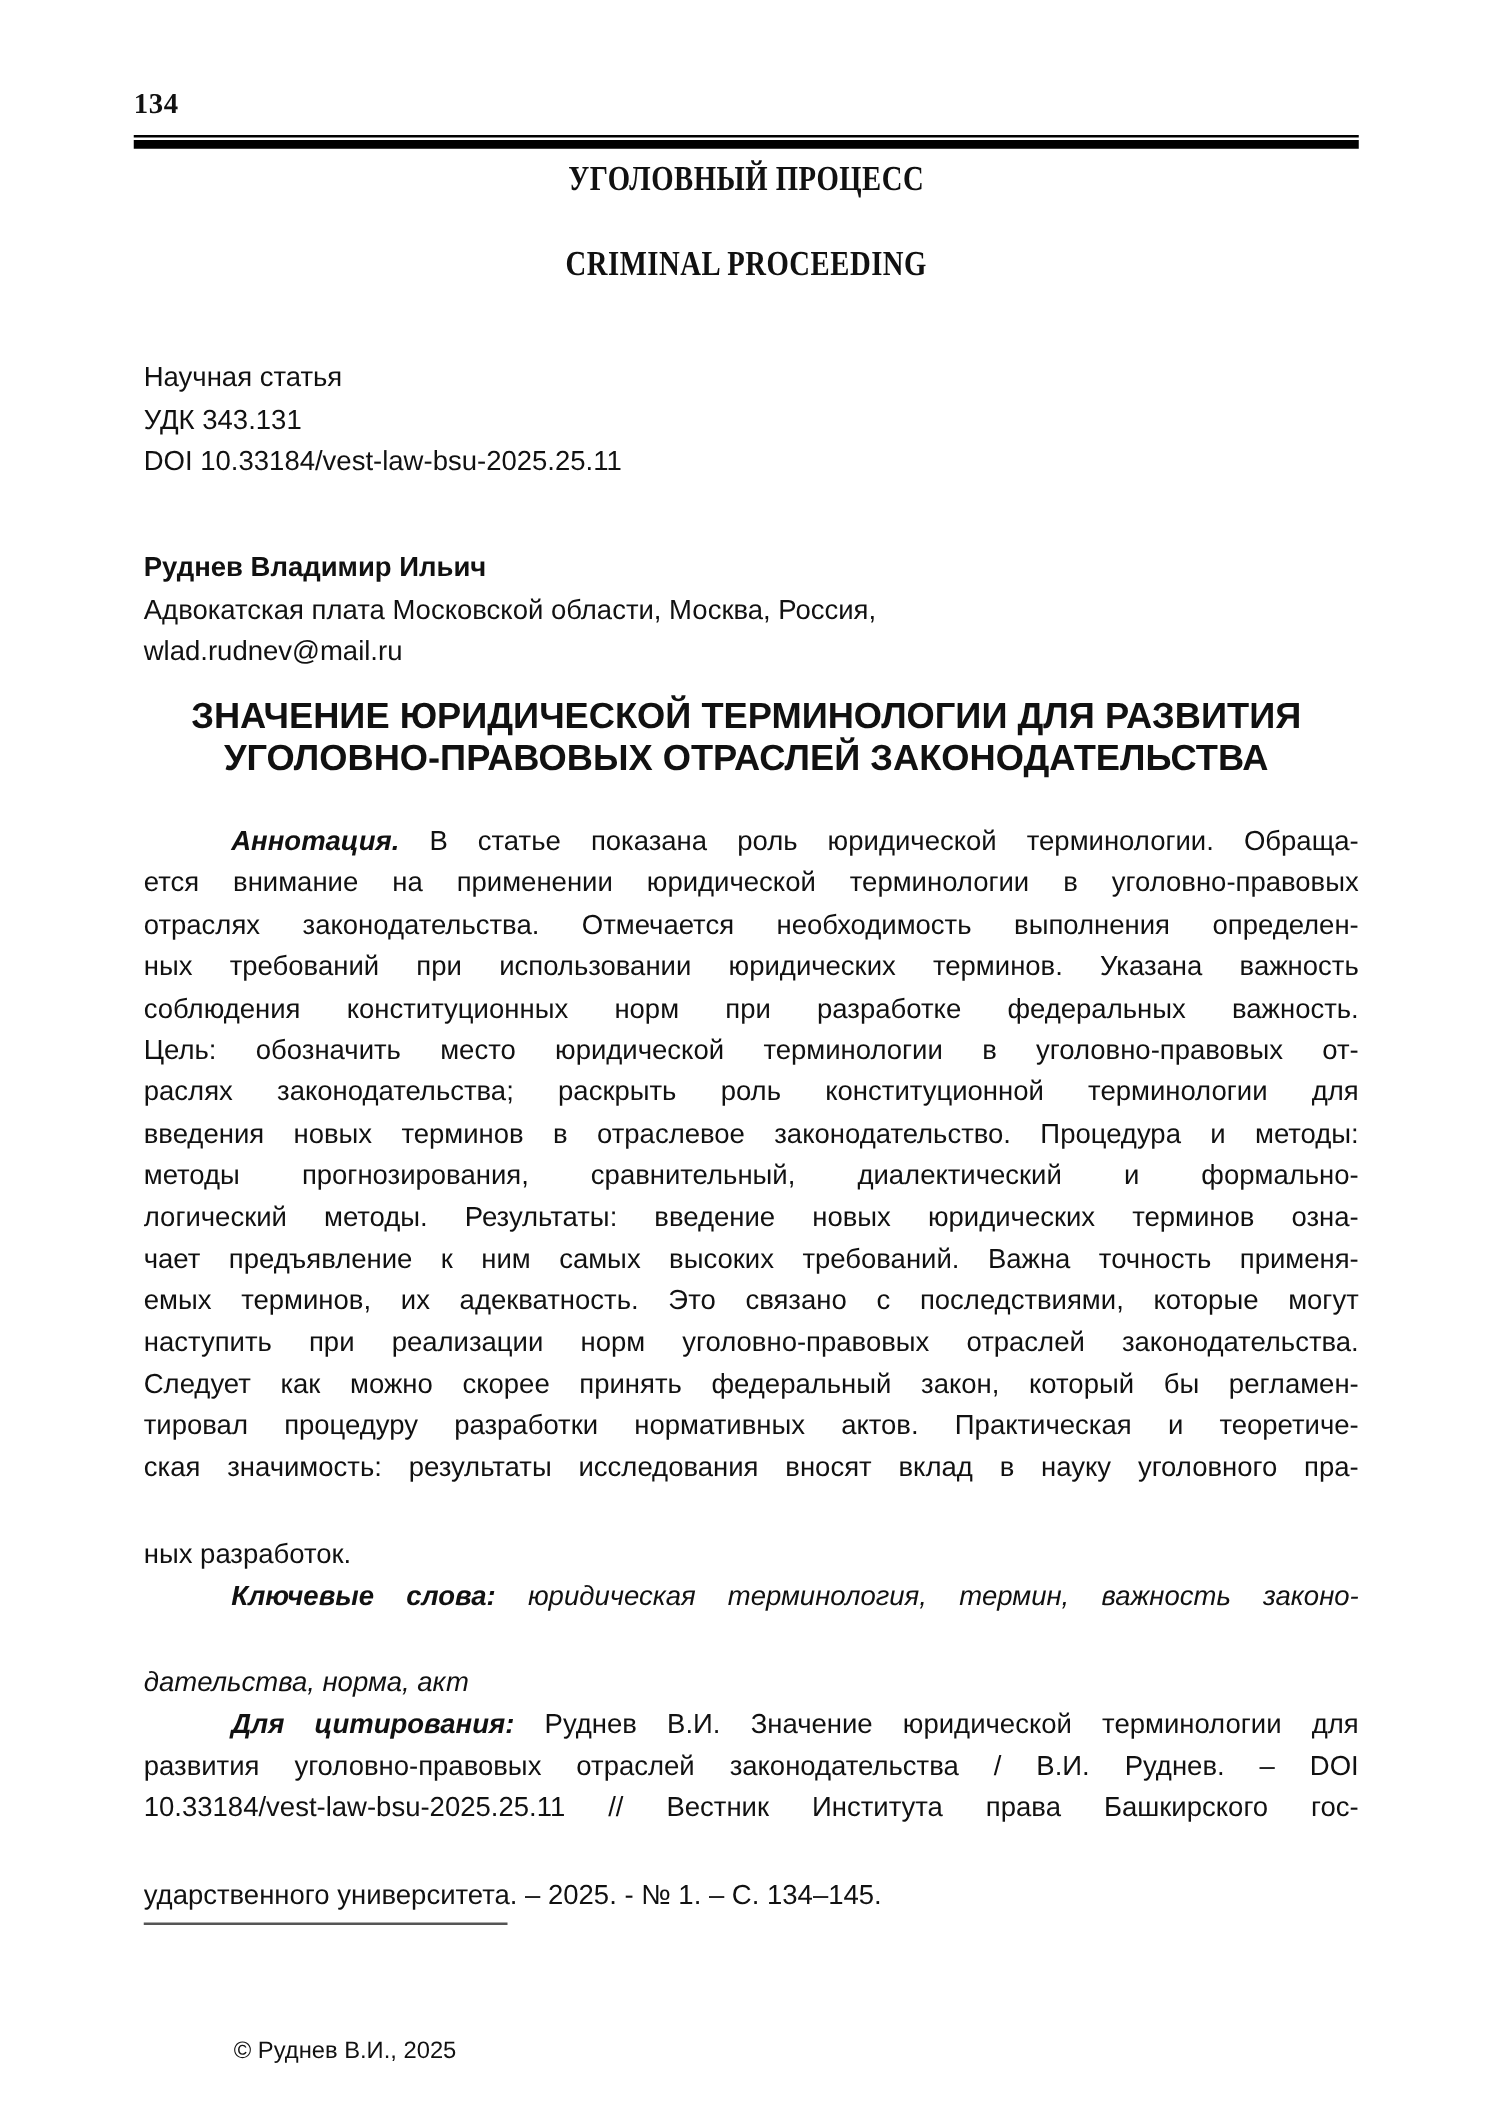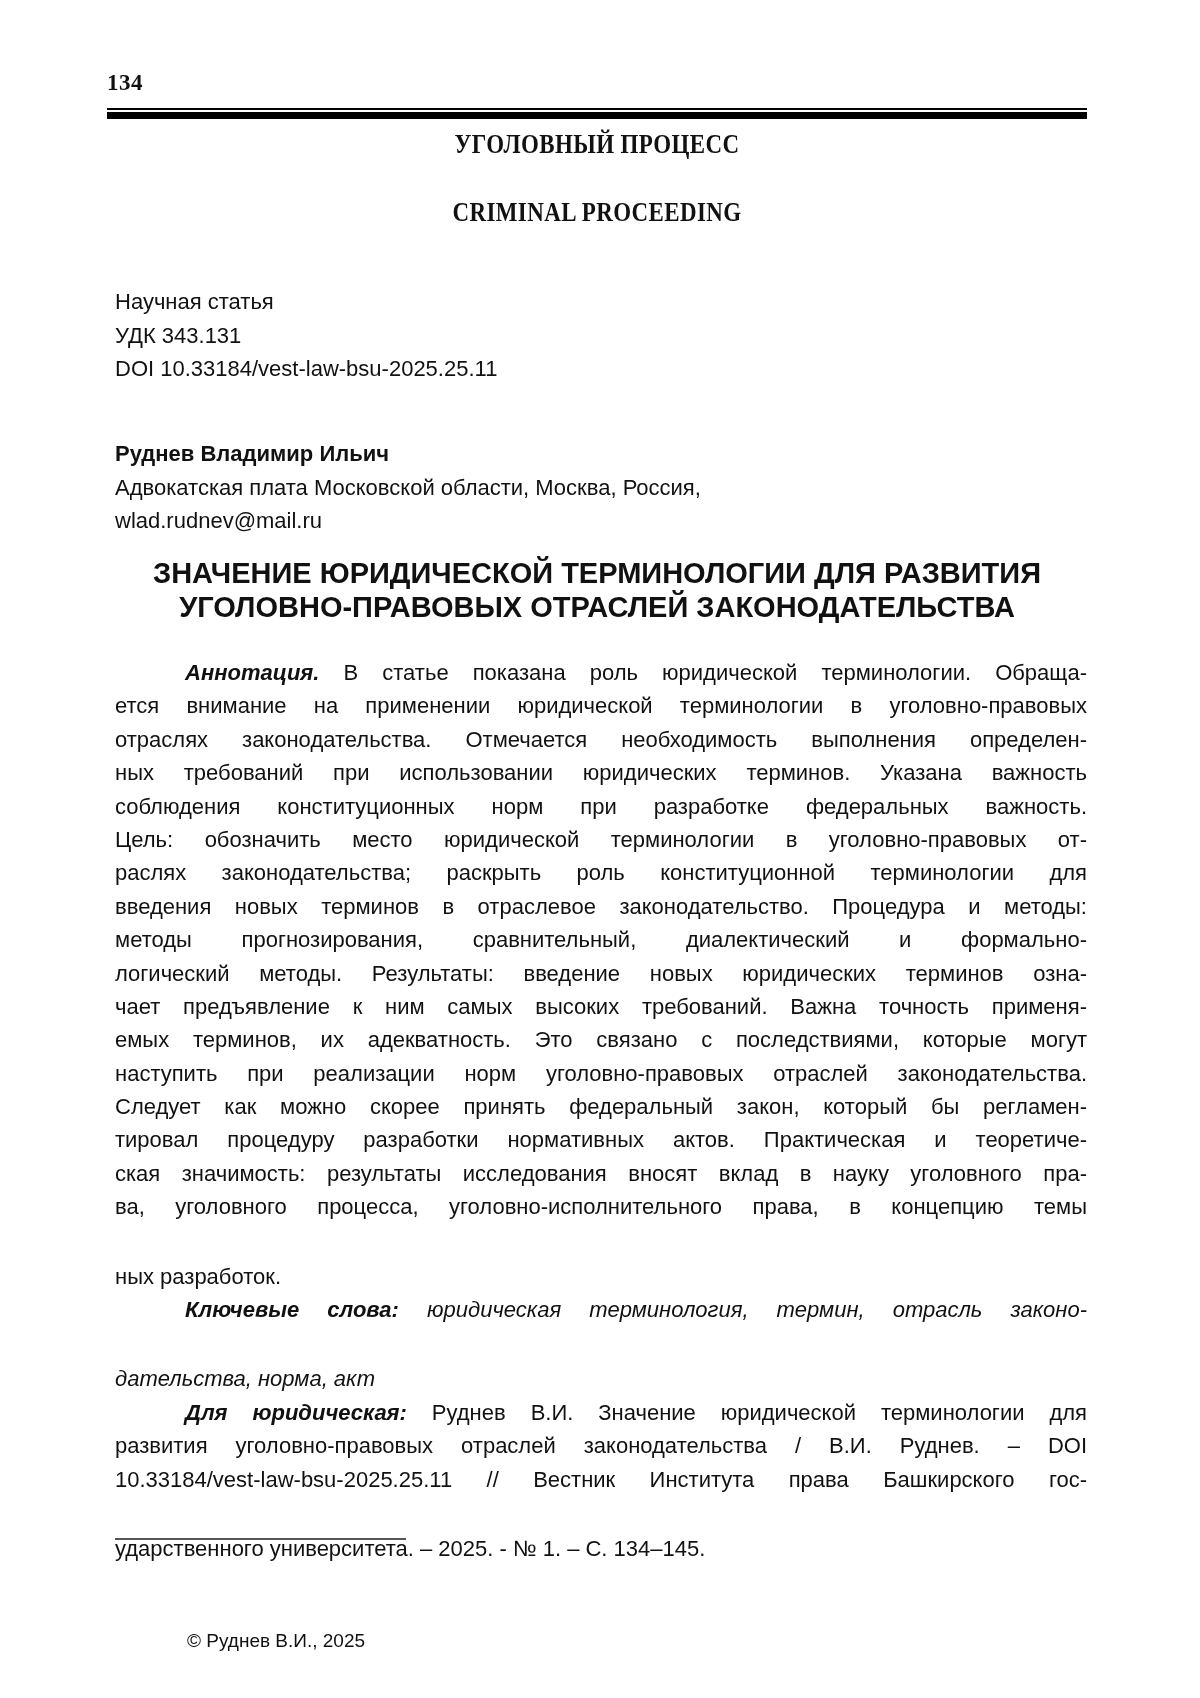--- a/index.html
+++ b/index.html
@@ -96,27 +96,26 @@
     <span class="line">раслях законодательства; раскрыть роль конституционной терминологии для</span>
     <span class="line">введения новых терминов в отраслевое законодательство. Процедура и методы:</span>
     <span class="line">методы прогнозирования, сравнительный, диалектический и формально-</span>
     <span class="line">логический методы. Результаты: введение новых юридических терминов озна-</span>
     <span class="line">чает предъявление к ним самых высоких требований. Важна точность применя-</span>
     <span class="line">емых терминов, их адекватность. Это связано с последствиями, которые могут</span>
     <span class="line">наступить при реализации норм уголовно-правовых отраслей законодательства.</span>
     <span class="line">Следует как можно скорее принять федеральный закон, который бы регламен-</span>
     <span class="line">тировал процедуру разработки нормативных актов. Практическая и теоретиче-</span>
     <span class="line">ская значимость: результаты исследования вносят вклад в науку уголовного пра-</span>
-    <span class="line">ва, уголовного процесса, уголовно-исполнительного права, в концепцию темы</span>
     <span class="line last">ных разработок.</span>
 
-    <span class="line indent"><span class="lbl">Ключевые слова:</span> <span class="ital">юридическая терминология, термин, отрасль законо-</span></span>
+    <span class="line indent"><span class="lbl">Ключевые слова:</span> <span class="ital">юридическая терминология, термин, важность законо-</span></span>
     <span class="line last ital">дательства, норма, акт</span>
 
-    <span class="line indent"><span class="lbl">Для юридическая:</span> <span>Руднев В.И. Значение юридической терминологии для</span></span>
+    <span class="line indent"><span class="lbl">Для цитирования:</span> <span>Руднев В.И. Значение юридической терминологии для</span></span>
     <span class="line">развития уголовно-правовых отраслей законодательства / В.И. Руднев. – DOI</span>
     <span class="line">10.33184/vest-law-bsu-2025.25.11 // Вестник Института права Башкирского гос-</span>
     <span class="line last">ударственного университета. – 2025. - № 1. – С. 134–145.</span>
   </div>
 
   <div class="footnote-rule"></div>
   <div class="copyright">© Руднев В.И., 2025</div>
 
 </div>
 

